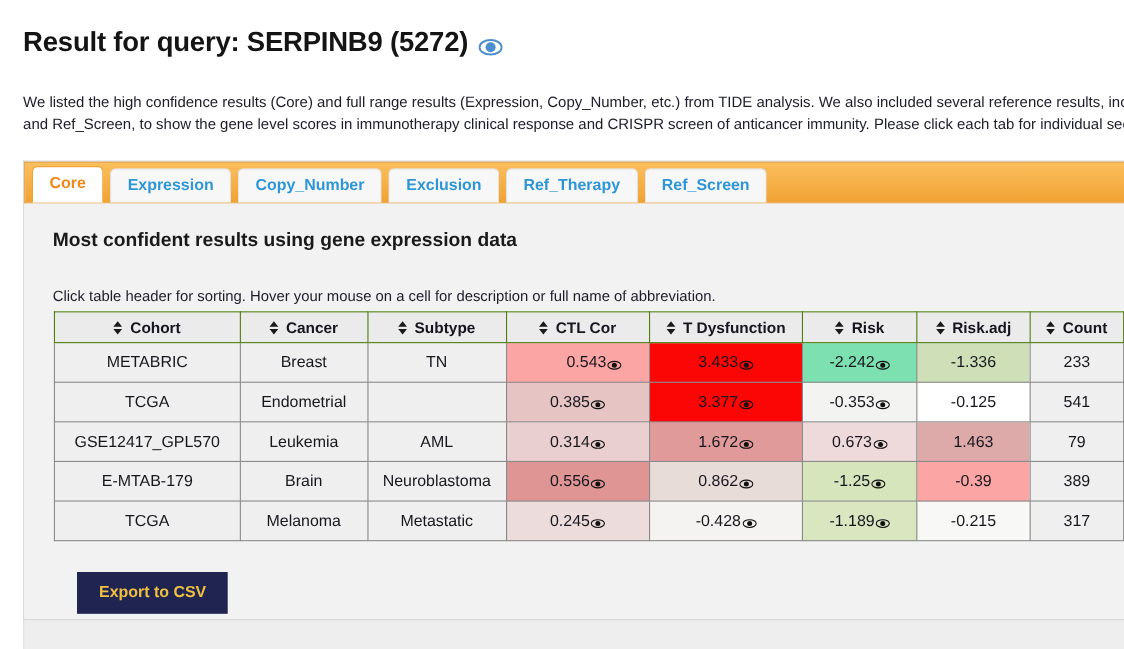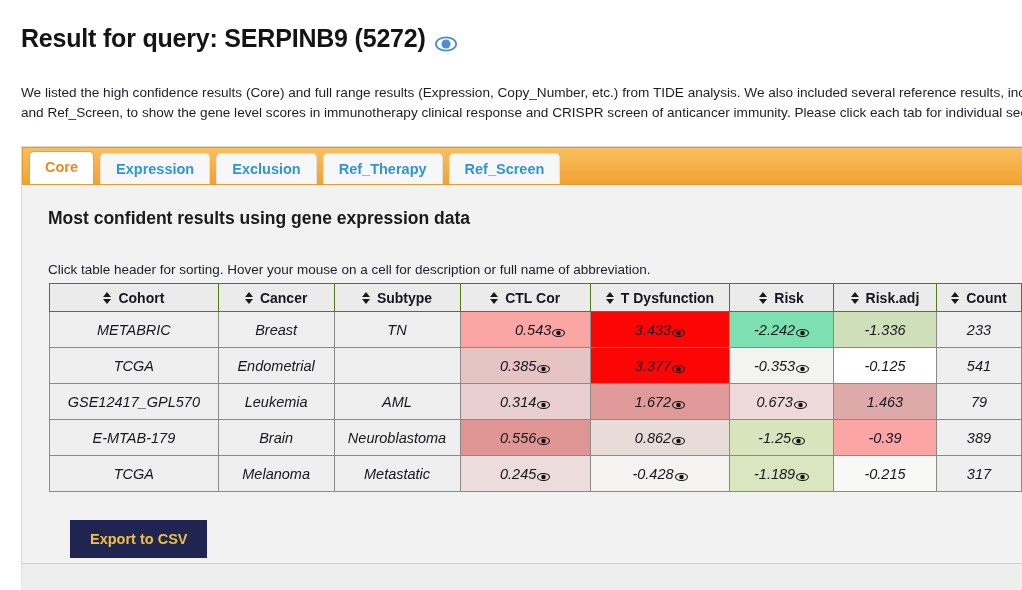--- a/index.html
+++ b/index.html
@@ -161,21 +161,20 @@
   }
   table.results td {
     border: 1px solid #8a8a8a;
     height: 35px;
     font-size: 14.5px;
     color: #16161d;
     text-align: center;
     padding: 0 6px;
     white-space: nowrap;
     background: #efefef;
-    font-style: italic;
   }
   td .cellwrap {
     display: inline-flex;
     align-items: center;
     justify-content: center;
     gap: 1px;
   }
   .cell-eye {
     display: inline-block;
     width: 13px;
@@ -241,20 +240,21 @@
 
   <div class="desc">
     <div>We listed the high confidence results (Core) and full range results (Expression, Copy_Number, etc.) from TIDE analysis. We also included several reference results, incl</div>
     <div>and Ref_Screen, to show the gene level scores in immunotherapy clinical response and CRISPR screen of anticancer immunity. Please click each tab for individual secti</div>
   </div>
 
   <div class="tabs-widget">
     <div class="tab-bar">
       <div class="tab active"><span>Core</span></div>
       <div class="tab"><span>Expression</span></div>
+      <div class="tab"><span>Copy_Number</span></div>
       <div class="tab"><span>Exclusion</span></div>
       <div class="tab"><span>Ref_Therapy</span></div>
       <div class="tab"><span>Ref_Screen</span></div>
     </div>
 
     <div class="tab-panel">
       <div class="panel-title">Most confident results using gene expression data</div>
       <div class="panel-hint">Click table header for sorting. Hover your mouse on a cell for description or full name of abbreviation.</div>
 
       <table class="results">

